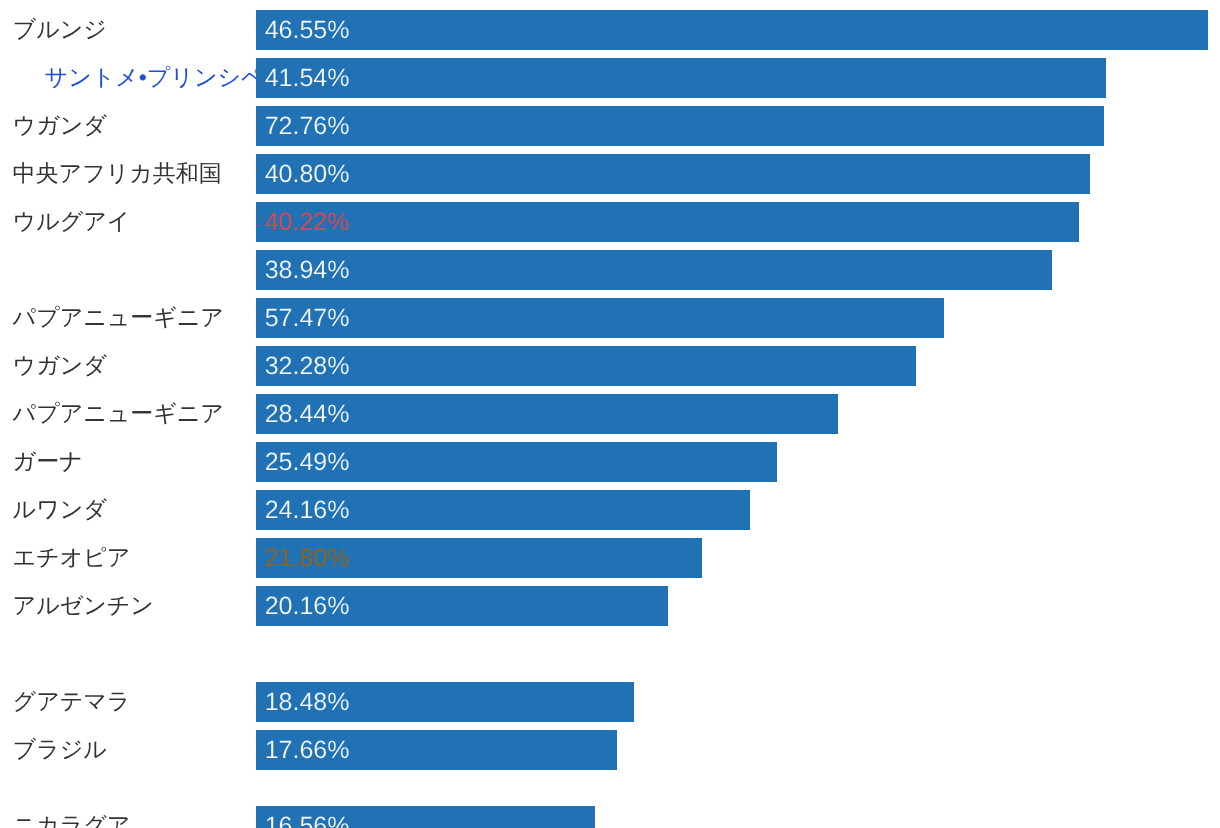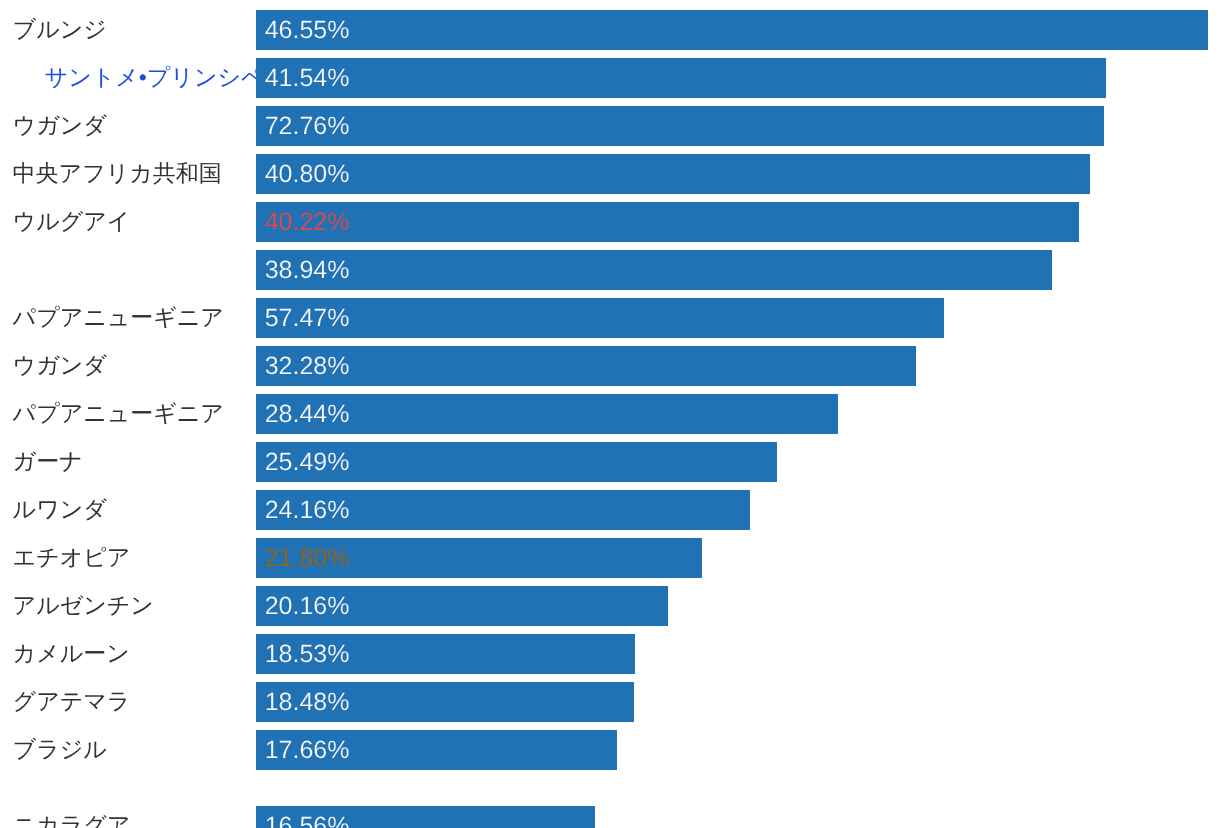--- a/index.html
+++ b/index.html
@@ -115,25 +115,20 @@
   <div class="bar-row" style="top: 538px;">
     <div class="cat-label" style="color: rgb(51, 51, 51);">エチオピア</div>
     <div class="bar" style="left: 256px; height: 40px; width: 445.835px; background: rgb(33, 113, 181);"></div>
     <div class="bar-value" style="color: #a16207;">21.80%</div>
   </div>
   <div class="bar-row" style="top: 586px;">
     <div class="cat-label" style="color: rgb(51, 51, 51);">アルゼンチン</div>
     <div class="bar" style="left: 256px; height: 40px; width: 412.295px; background: rgb(33, 113, 181);"></div>
     <div class="bar-value" style="color: rgb(255, 255, 255);">20.16%</div>
   </div>
-  <div class="bar-row" style="top: 634px;">
-    <div class="cat-label" style="color: rgb(51, 51, 51);">カメルーン</div>
-    <div class="bar" style="left: 256px; height: 40px; width: 378.959px; background: rgb(33, 113, 181);"></div>
-    <div class="bar-value" style="color: rgb(255, 255, 255);">18.53%</div>
-  </div>
   <div class="bar-row" style="top: 682px;">
     <div class="cat-label" style="color: rgb(51, 51, 51);">グアテマラ</div>
     <div class="bar" style="left: 256px; height: 40px; width: 377.937px; background: rgb(33, 113, 181);"></div>
     <div class="bar-value" style="color: rgb(255, 255, 255); text-align: center;">18.48%</div>
   </div>
   <div class="bar-row" style="top: 730px;">
     <div class="cat-label" style="color: rgb(51, 51, 51);">ブラジル</div>
     <div class="bar" style="left: 256px; height: 40px; width: 361.167px; background: rgb(33, 113, 181);"></div>
     <div class="bar-value" style="color: rgb(255, 255, 255);">17.66%</div>
   </div>

